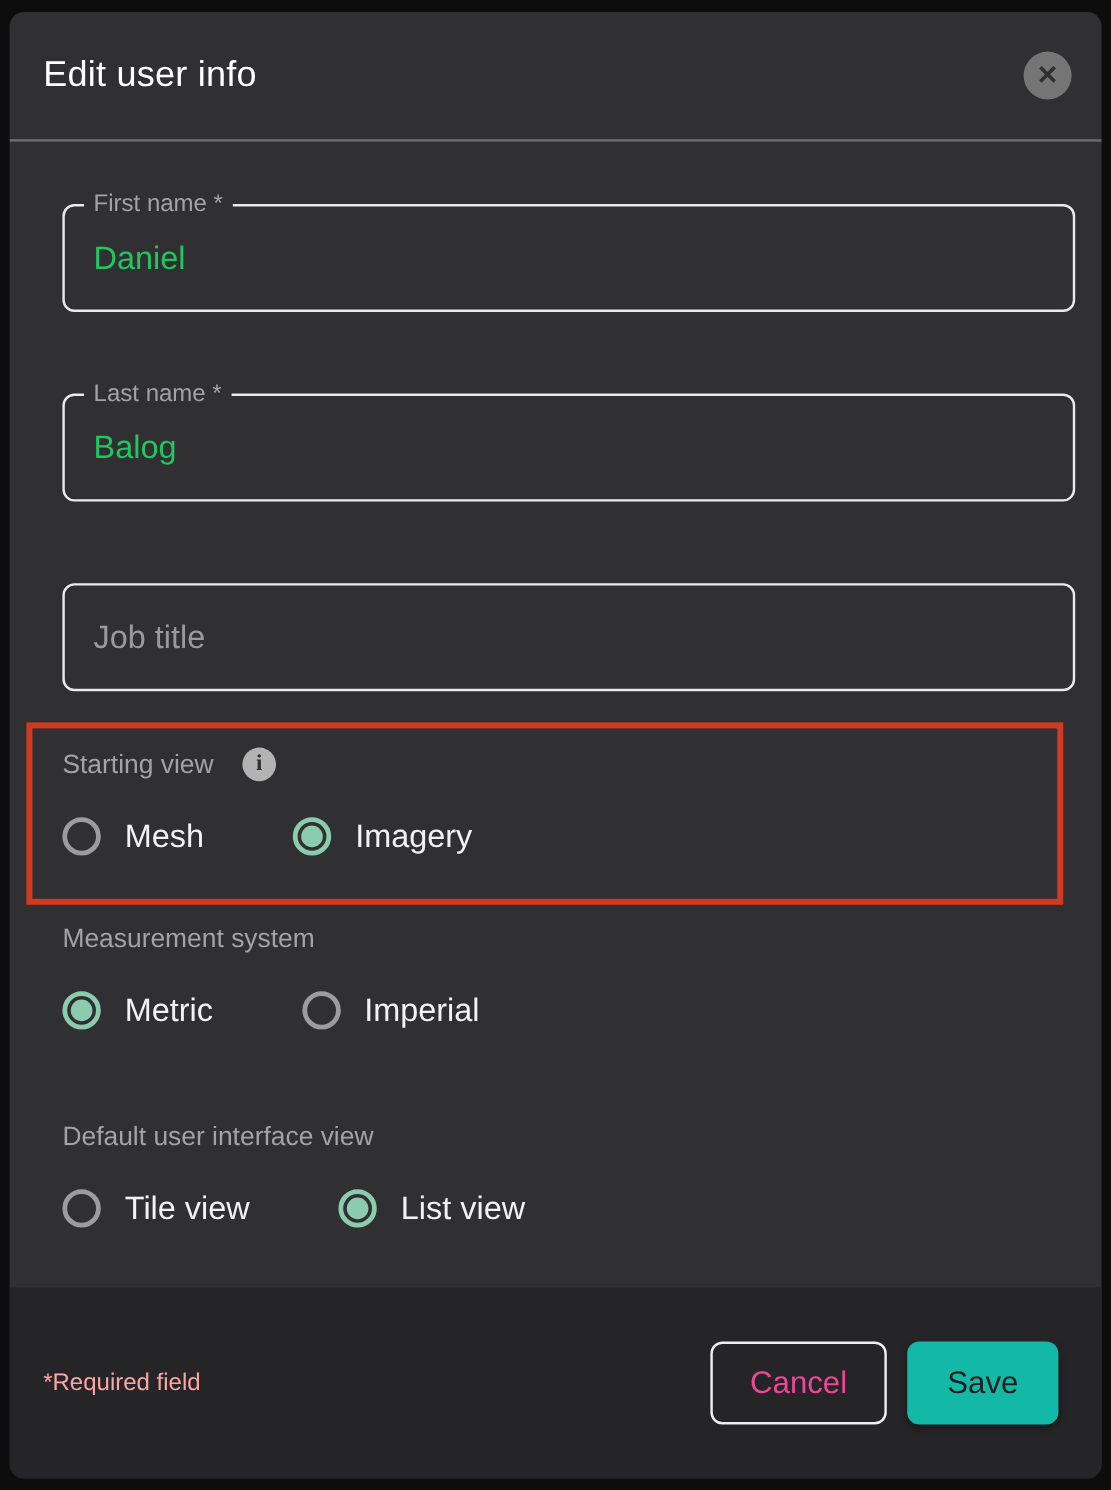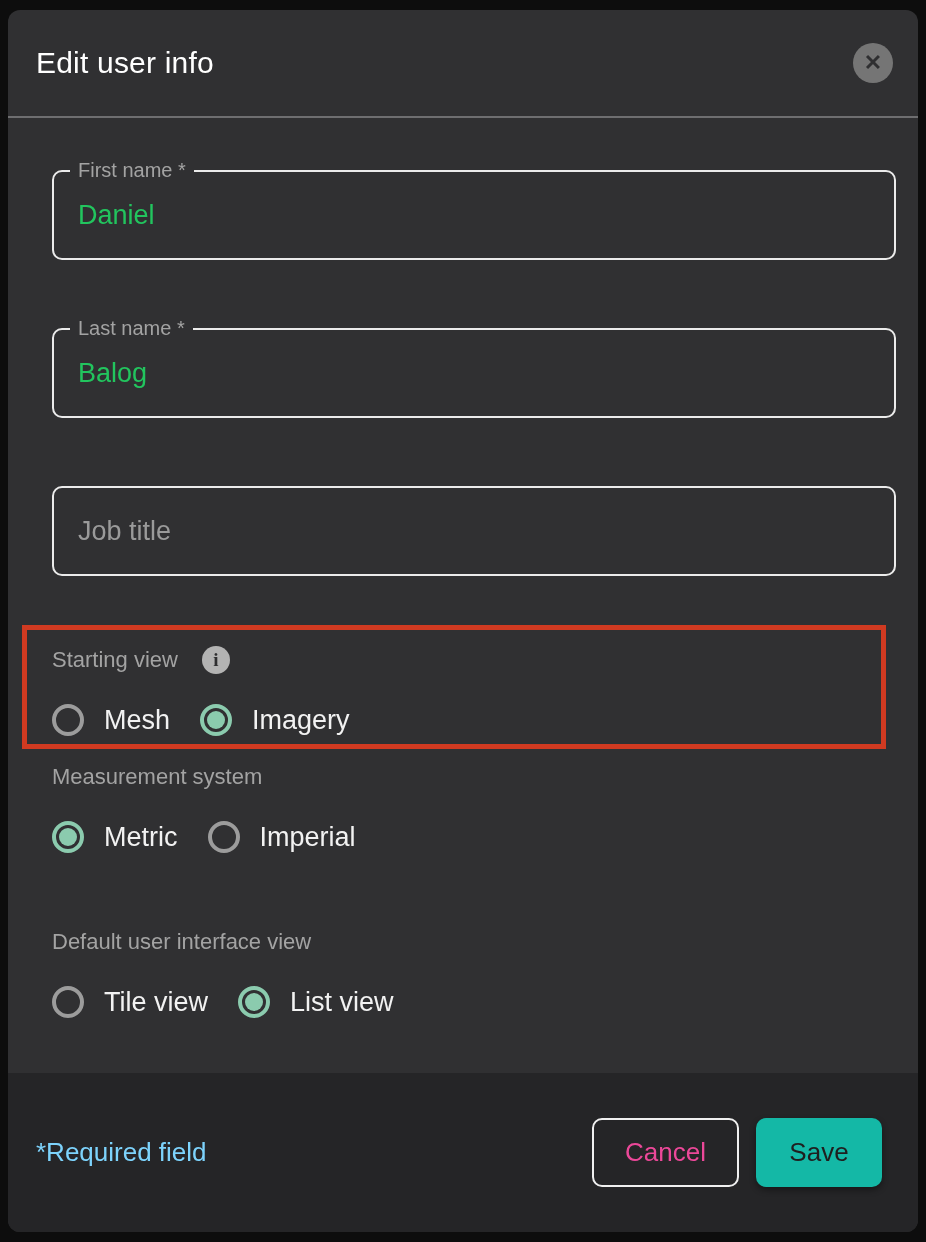--- a/index.html
+++ b/index.html
@@ -57,39 +57,39 @@
   }
   .field input::placeholder{color:#9a9a9a;opacity:1;}
   .flabel{
     position:absolute;top:-11px;left:18px;
     background:var(--dialog-bg);
     padding:0 8px;
     color:#a3a3a3;font-size:20px;line-height:22px;
   }
   
   .highlight-box{
-    margin-top:49px;margin-left:14px;
-    width:864px;height:124px;
+    margin-top:26px;margin-left:14px;
+    width:864px;height:152px;
     border:5px solid var(--highlight-red);
     padding:16px 0 0 25px;
   }
   .section-label-row{
     display:flex;align-items:center;
     color:#a3a3a3;font-size:22px;line-height:28px;
   }
   .info-icon{
     width:28px;height:28px;border-radius:50%;
     background:#b3b3b3;color:#2e2e30;
     margin-left:24px;
     display:flex;align-items:center;justify-content:center;
     font-family:"Liberation Serif",serif;font-weight:bold;font-size:19px;
     cursor:pointer;
   }
   .radio-row{
-    display:flex;align-items:flex-start;gap:30px;
+    display:flex;align-items:flex-start;gap:74px;
     margin-top:26px;height:40px;
   }
   .radio{
     display:flex;align-items:center;gap:20px;cursor:pointer;
   }
   .rb{
     width:32px;height:32px;border:4px solid #9c9c9c;border-radius:50%;
     display:flex;align-items:center;justify-content:center;flex:0 0 auto;
   }
   .rb .dot{width:18px;height:18px;border-radius:50%;background:transparent;}
@@ -101,21 +101,21 @@
   .sec-measure{margin-top:14px;}
   .sec-default{margin-top:71px;}
   
   .footer{
     margin-top:auto;
     height:159px;flex:0 0 159px;
     background:var(--footer-bg);
     display:flex;align-items:center;
     padding:0 36px 0 28px;
   }
-  .required-note{color:#7dd3fc;font-size:26px;flex:1;}
+  .required-note{color:#fca5a5;font-size:20px;flex:1;}
   .btn{
     height:69px;border-radius:10px;font-size:26px;
     font-family:"Liberation Sans",sans-serif;cursor:pointer;
   }
   .btn-cancel{
     width:147px;background:transparent;
     border:2px solid #f0f0f0;color:#ec4899;margin-right:17px;
   }
   .btn-save{
     width:126px;background:#14b8a6;border:none;color:#1f1f1f;

